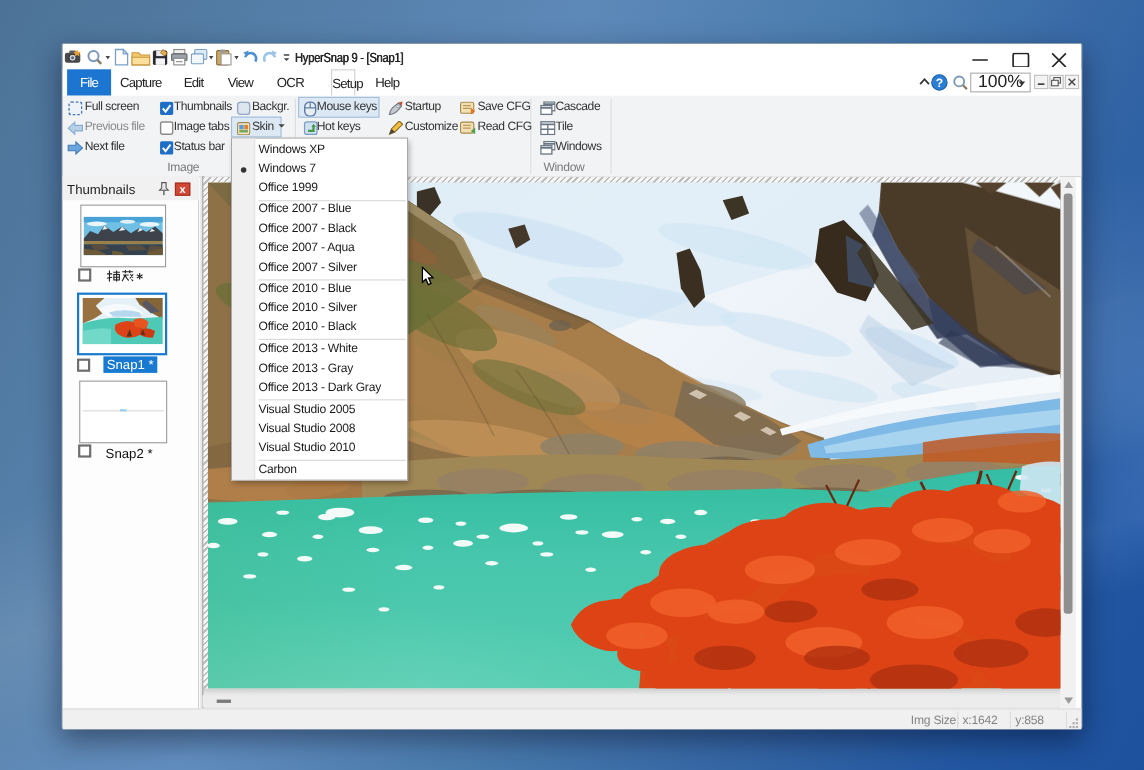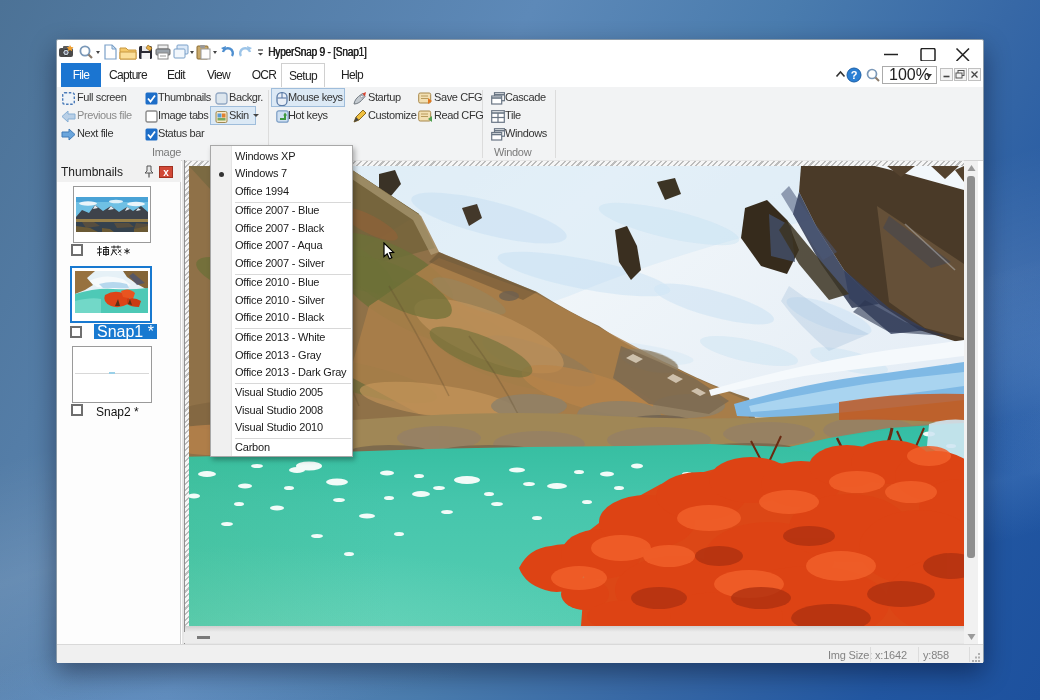--- a/index.html
+++ b/index.html
@@ -33,21 +33,21 @@
 .hatch { position:absolute; background:repeating-linear-gradient(135deg,#bdbdbd 0 1.5px,#f6f6f6 1.5px 4px); }
 
 #vscroll { position:absolute; left:907px; top:121px; width:14px; height:483px; background:#f1f1f1; }
 #vthumb { position:absolute; left:3px; top:15px; width:8px; height:382px; background:#8f8f8f; border-radius:3px; }
 #hscroll { position:absolute; left:127px; top:592px; width:780px; height:11px; background:#ececec; }
 #hthumb { position:absolute; left:13px; top:4px; width:13px; height:2.5px; background:#7a7a7a; }
 
 #statusbar { position:absolute; left:0; top:604px; width:100%; height:19px; background:#f0f0f0; border-top:1px solid #d9d9d9; font-size:11px; letter-spacing:-0.2px; color:#838383; }
 .ssep { position:absolute; top:2px; height:15px; width:1px; background:#dcdcdc; }
 
-#menu { position:absolute; left:210px; top:125px; width:143px; height:312px; background:#fff; border:1px solid #a8a8a8; box-shadow:2px 3px 5px rgba(0,0,0,.3); z-index:50;margin-top:20px; }
+#menu { position:absolute; left:210px; top:125px; width:161px; height:312px; background:#fff; border:1px solid #a8a8a8; box-shadow:2px 3px 5px rgba(0,0,0,.3); z-index:50; }
 #menu .gutter { position:absolute; left:0; top:0; width:21px; height:100%; background:#f0f0f0; border-right:1px solid #e4e4e4; }
 .mi { position:absolute; left:24px; font-size:11px; letter-spacing:-0.2px; color:#1a1a1a; white-space:nowrap; }
 .msep { position:absolute; left:24px; right:1px; height:1px; background:#d8d8d8; }
 
 svg { display:block; }
 </style>
 </head>
 <body>
 <div id="screen">
   <div class="beam" style="left:-200px; top:300px; width:1500px; height:260px; background:linear-gradient(to bottom,rgba(255,255,255,0) 0%,rgba(255,255,255,.10) 45%,rgba(255,255,255,0) 100%); transform:rotate(-17deg);"></div>
@@ -131,21 +131,21 @@
       <rect x="44" y="0.5" width="14" height="12.5" fill="none" stroke="#222" stroke-width="1.5" rx="1.5"></rect>
       <path d="M79.5,0.5 L92,13 M92,0.5 L79.5,13" stroke="#222" stroke-width="1.5"></path>
     </svg>
 
     <div id="tabrow">
       <div class="tab" style="left:4px; width:40px; background:#1b75d1; color:#fff;">File</div>
       <div class="tab" style="left:48px; width:46px;">Capture</div>
       <div class="tab" style="left:103px; width:32px;">Edit</div>
       <div class="tab" style="left:140px; width:43px;">View</div>
       <div class="tab" style="left:189px; width:36px;">OCR</div>
-      <div class="tab" style="left:224px; width:44px; background:#fff; border:1px solid #d0d0d0; border-bottom:none;">Setup</div>
+      <div class="tab" style="left:244px; width:22px; background:#fff; border:1px solid #d0d0d0; border-bottom:none;">Setup</div>
       <div class="tab" style="left:279px; width:32px;">Help</div>
 
       <svg class="abs" style="left:777px; top:4px;" width="50" height="16" viewBox="0 0 50 16">
         <path d="M2.5,9.5 l4,-4.5 4,4.5" fill="none" stroke="#333" stroke-width="1.6"></path>
         <circle cx="20" cy="8" r="7" fill="#2a7fd4" stroke="#1a5fa8" stroke-width="1"></circle>
         <text x="20" y="12" font-size="11" font-weight="bold" fill="#fff" text-anchor="middle" font-family="Liberation Sans">?</text>
         <circle cx="38" cy="7" r="4.5" fill="none" stroke="#7a98b8" stroke-width="1.7"></circle>
         <line x1="41.5" y1="10.5" x2="45" y2="14" stroke="#8a7a6a" stroke-width="2"></line>
       </svg>
       <div class="abs" style="left:825px; top:3px; width:55px; height:18px; background:#fff; border:1px solid #ababab; font-size:16px; color:#222; line-height:16px; padding-left:6px;">100%<i style="position:absolute; right:4px; top:7px; width:0; height:0; border-left:3.5px solid transparent; border-right:3.5px solid transparent; border-top:4px solid #333;"></i></div>
@@ -337,21 +337,21 @@
         <path d="M48,0 L73,0 L73,19 L62,13 L52,6 Z" fill="#846538"></path>
         <path d="M58,2 L70,12 L62,14 L54,5 Z" fill="#4c5470" opacity=".8"></path>
         <path d="M0,23 Q20,17 38,18 Q56,19 73,17 L73,42 L0,42 Z" fill="#4ec9b6"></path>
         <path d="M0,30 Q16,26 26,28 L26,42 L0,42 Z" fill="#72d8c8"></path>
         <path d="M30,24 Q40,18 50,23 Q57,27 53,33 Q44,38 36,35 Q27,31 30,24 Z" fill="#dd4317"></path>
         <path d="M46,20 Q54,16 60,22 L58,28 L48,26 Z" fill="#e85420"></path>
         <path d="M52,28 Q60,26 66,30 L64,36 Q56,36 52,33 Z" fill="#cc3a12"></path>
         <path d="M40,35 l3,-7 2,7 z M53,33 l2,-5 2,6 z" fill="#5a3018"></path>
       </svg>
       <div class="cbx" style="left:13px; top:166px;"></div>
-      <div class="abs" style="left:37px; top:164px; height:15px; background:#1879d0; color:#fff; font-size:16px; line-height:15px; padding:0 3px;">Snap1 *</div>
+      <div class="abs" style="left:37px; top:164px; height:15px; background:#1879d0; color:#fff; font-size:12px; line-height:15px; padding:0 3px;">Snap1 *</div>
 
       <div class="thumbframe" style="left:15px; top:186px; width:80px; height:57px;"></div>
       <div class="abs" style="left:18px; top:213px; width:74px; height:1px; background:#d8d8d8;"></div>
       <div class="abs" style="left:52px; top:212px; width:6px; height:2px; background:#9ad0e8;"></div>
       <div class="cbx" style="left:14px; top:244px;"></div>
       <div class="tlabel" style="left:39px; top:245px;">Snap2 *</div>
     </div>
 
     <div class="abs" style="left:125px; top:120px; width:782px; height:484px; background:#e6e6e6;"></div>
     <div class="abs" style="left:126.5px; top:120px; width:1.2px; height:484px; background:#8f8f8f;"></div>
@@ -623,21 +623,21 @@
 
     <svg class="abs" style="left:326px; top:202px; z-index:40;" width="14" height="20" viewBox="0 0 14 20">
       <path d="M1,1 L1,14.6 L4.2,11.8 L6.4,16.8 L8.8,15.7 L6.6,10.7 L10.6,10.4 Z" fill="#fff" stroke="#000" stroke-width="1.2"></path>
     </svg>
   </div>
 
   <div id="menu">
     <div class="gutter"></div>
     <div class="mi" style="top:4px;">Windows XP</div>
     <div class="mi" style="top:21px;">Windows 7</div>
-    <div class="mi" style="top:39px;">Office 1994</div>
+    <div class="mi" style="top:39px;">Office 1999</div>
     <div class="msep" style="top:56px;"></div>
     <div class="mi" style="top:58px;">Office 2007 - Blue</div>
     <div class="mi" style="top:76px;">Office 2007 - Black</div>
     <div class="mi" style="top:93px;">Office 2007 - Aqua</div>
     <div class="mi" style="top:111px;">Office 2007 - Silver</div>
     <div class="msep" style="top:128px;"></div>
     <div class="mi" style="top:130px;">Office 2010 - Blue</div>
     <div class="mi" style="top:148px;">Office 2010 - Silver</div>
     <div class="mi" style="top:165px;">Office 2010 - Black</div>
     <div class="msep" style="top:182px;"></div>

